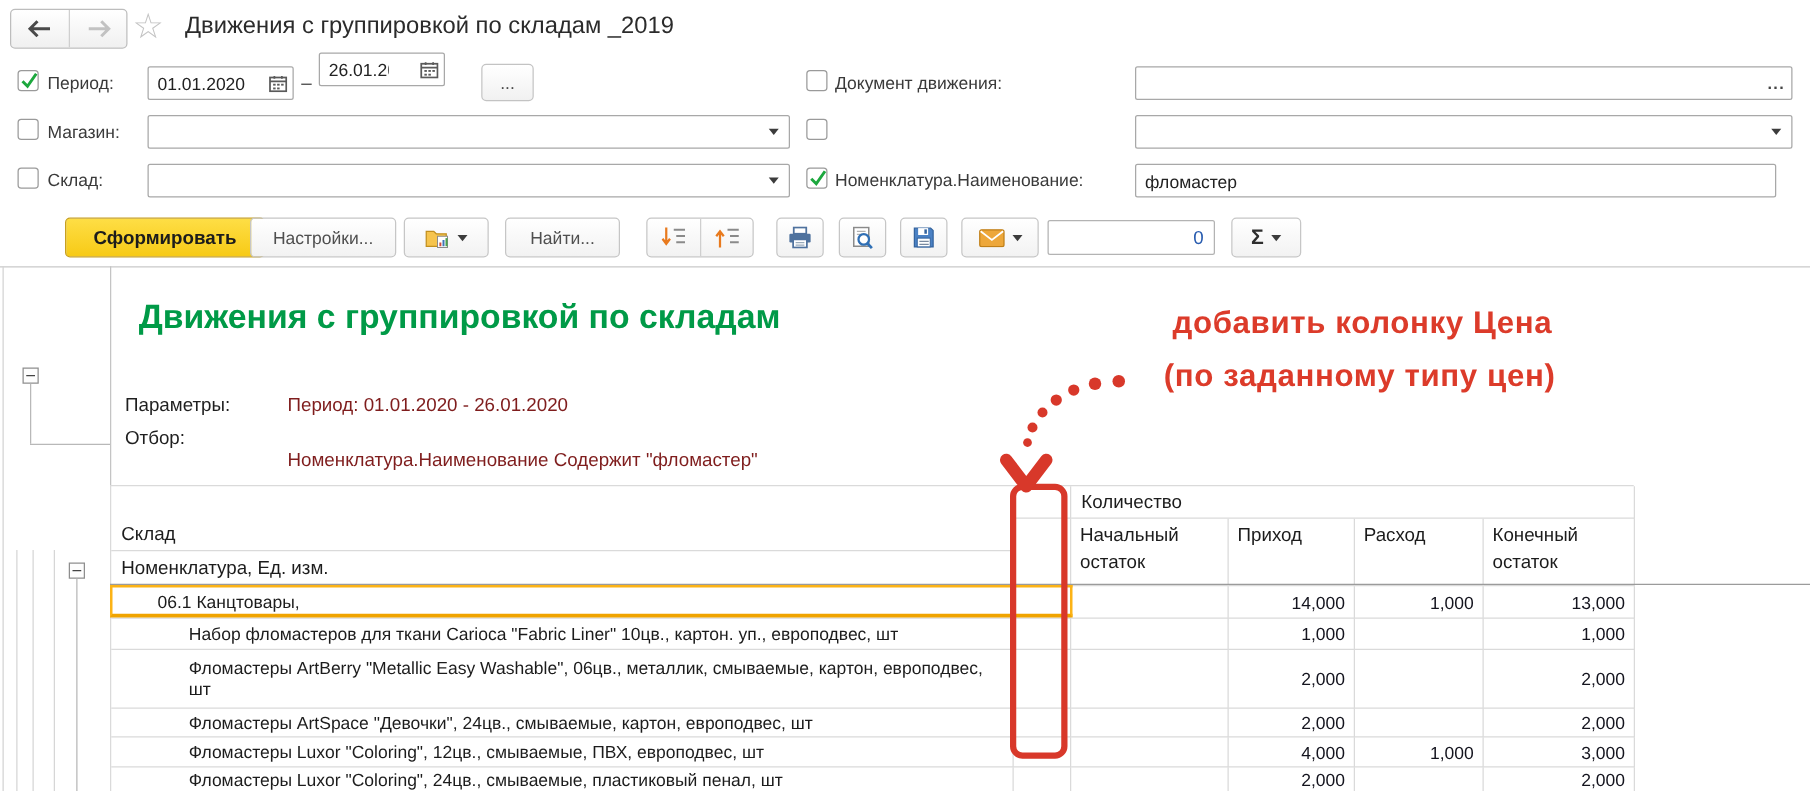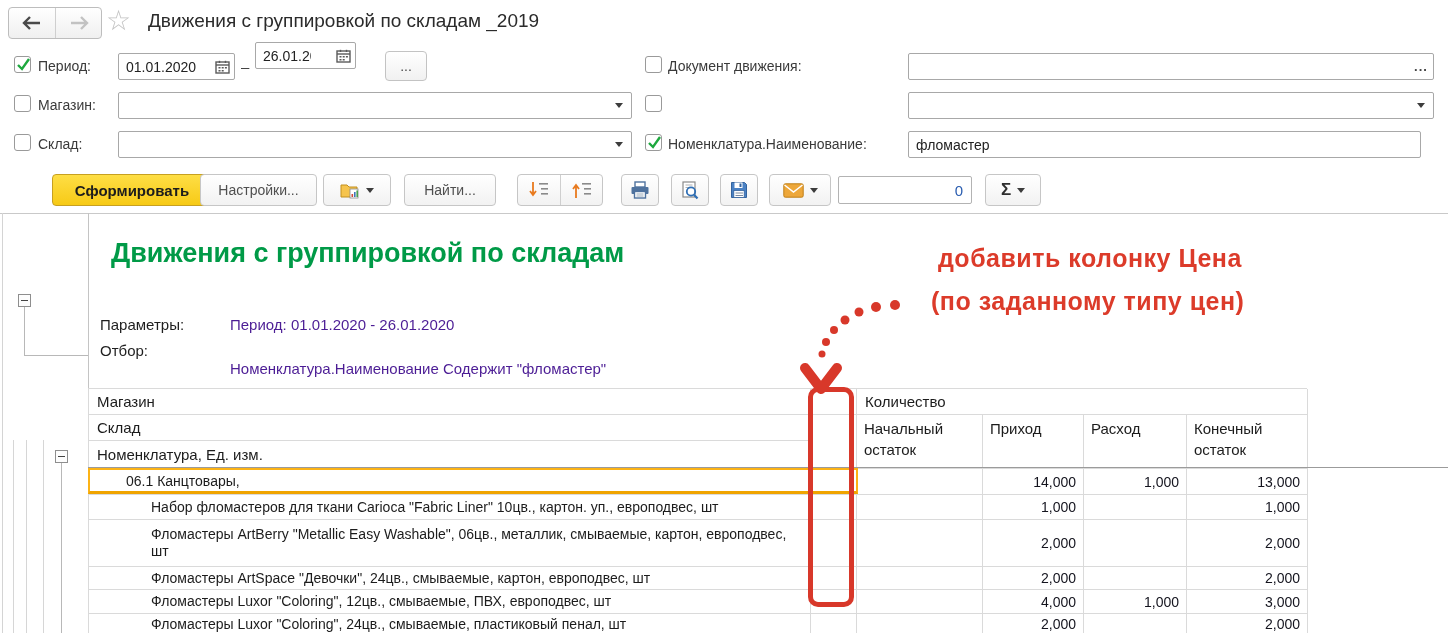--- a/index.html
+++ b/index.html
@@ -34,21 +34,21 @@
   .sigma-txt { font-size:17px; font-weight:bold; color:#2e2e2e; }
   .counter-field { position:absolute; left:838px; top:176px; width:134px; height:28px; border:1px solid #b3b3b3; border-radius:2px; background:#fff; display:flex; align-items:center; justify-content:flex-end; padding-right:8px; font-size:15px; color:#2a5db0; }
 
   
   .hline { position:absolute; background:#c9c9c9; height:1px; }
   .vline { position:absolute; background:#c9c9c9; width:1px; }
   .expander { position:absolute; width:13px; height:13px; border:1px solid #8e8e8e; background:#fdfdfd; display:flex; align-items:center; justify-content:center; cursor:pointer; }
   .expander::before { content:""; width:7px; height:1px; background:#444; }
   .report-title { position:absolute; left:111px; top:238px; font-size:27px; font-weight:bold; color:#009a47; white-space:nowrap; }
   .param-label { position:absolute; left:100px; font-size:15px; color:#1f1f1f; }
-  .param-value { position:absolute; left:230px; font-size:15px; color:#4c1d95; white-space:nowrap; }
+  .param-value { position:absolute; left:230px; font-size:15px; color:#7f1d1d; white-space:nowrap; }
 
   
   #report-table { position:absolute; left:88px; top:388px; width:1219px; display:grid;
     grid-template-columns:722px 46px 126px 101px 103px 121px;
     grid-template-rows:26px 26px 28px 26px 25px 47px 23px 24px 21px;
     border-top:1px solid #dadada; border-left:1px solid #dadada; background:#fff; }
   .cell { border-right:1px solid #dadada; border-bottom:1px solid #dadada; display:flex; align-items:center; font-size:15px; color:#1c1c1c; overflow:hidden; }
   .cell.head-a { padding-left:8px; }
   .cell.merged { align-items:flex-start; padding:3px 6px 0 7px; line-height:21px; }
   .name-cell { font-size:14px; line-height:17px; padding-right:10px; }
@@ -265,21 +265,20 @@
   <div class="expander" style="left:55px;top:450px;"></div>
   <div class="vline" style="left:61px;top:463px;height:170px;background:#b8b8b8;"></div>
 
   <div class="report-title">Движения с группировкой по складам</div>
   <div class="param-label" style="top:316px;">Параметры:</div>
   <div class="param-value" style="top:316px;">Период: 01.01.2020 - 26.01.2020</div>
   <div class="param-label" style="top:342px;">Отбор:</div>
   <div class="param-value" style="top:342px;margin-top:18px;">Номенклатура.Наименование Содержит "фломастер"</div>
 
   <div id="report-table">
-    <div class="cell head-a" style="grid-row:1;grid-column:1;">Магазин</div>
     <div class="cell" style="grid-row:1;grid-column:2;"></div>
     <div class="cell head-a" style="grid-row:1;grid-column:3 / span 4;">Количество</div>
     <div class="cell head-a" style="grid-row:2;grid-column:1;">Склад</div>
     <div class="cell" style="grid-row:2 / span 2;grid-column:2;"></div>
     <div class="cell head-a" style="grid-row:3;grid-column:1;">Номенклатура, Ед. изм.</div>
     <div class="cell merged" style="grid-row:2 / span 2;grid-column:3;">Начальный остаток</div>
     <div class="cell merged" style="grid-row:2 / span 2;grid-column:5;">Расход</div>
     <div class="cell merged" style="grid-row:2 / span 2;grid-column:4;">Приход</div>
     <div class="cell merged" style="grid-row:2 / span 2;grid-column:6;">Конечный остаток</div>
   <div class="cell name-cell lvl1" style="grid-area: 4 / 1;">06.1 Канцтовары,</div>

